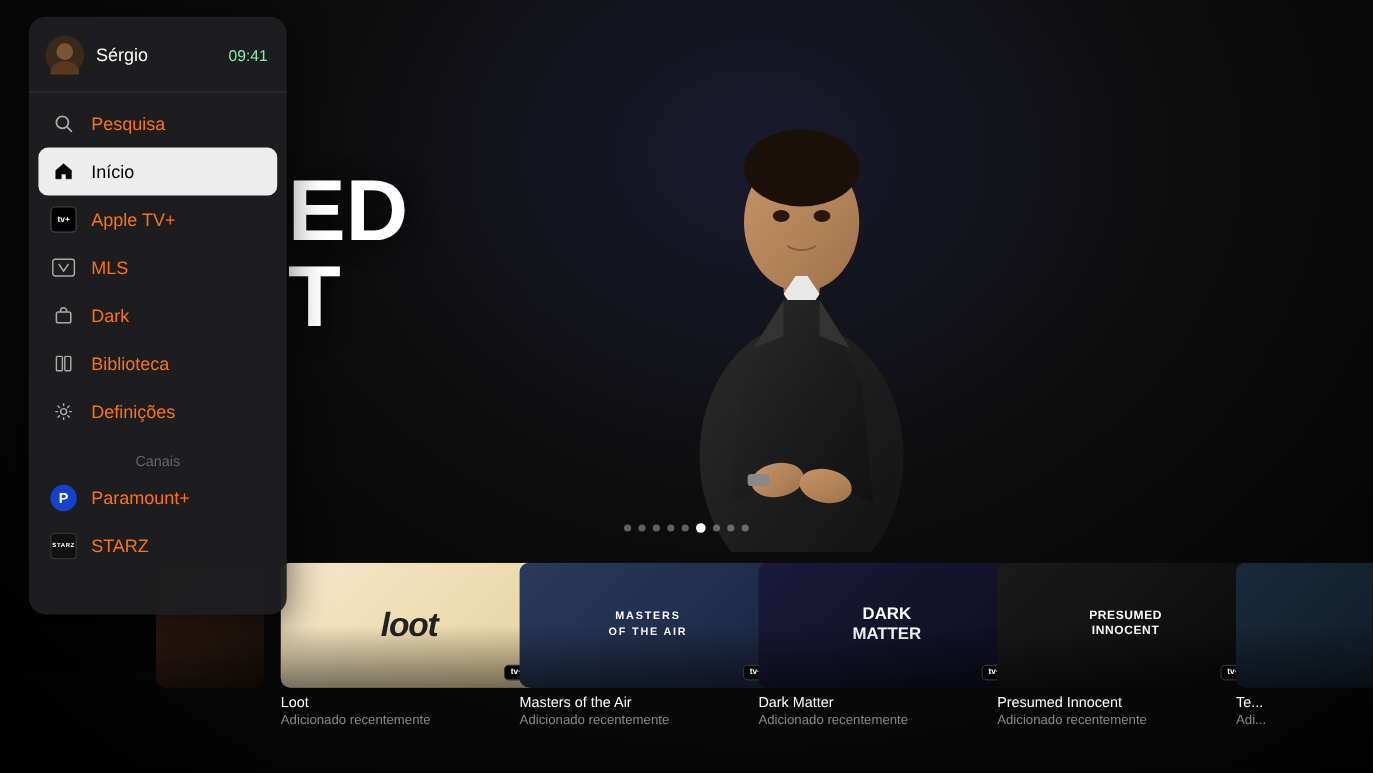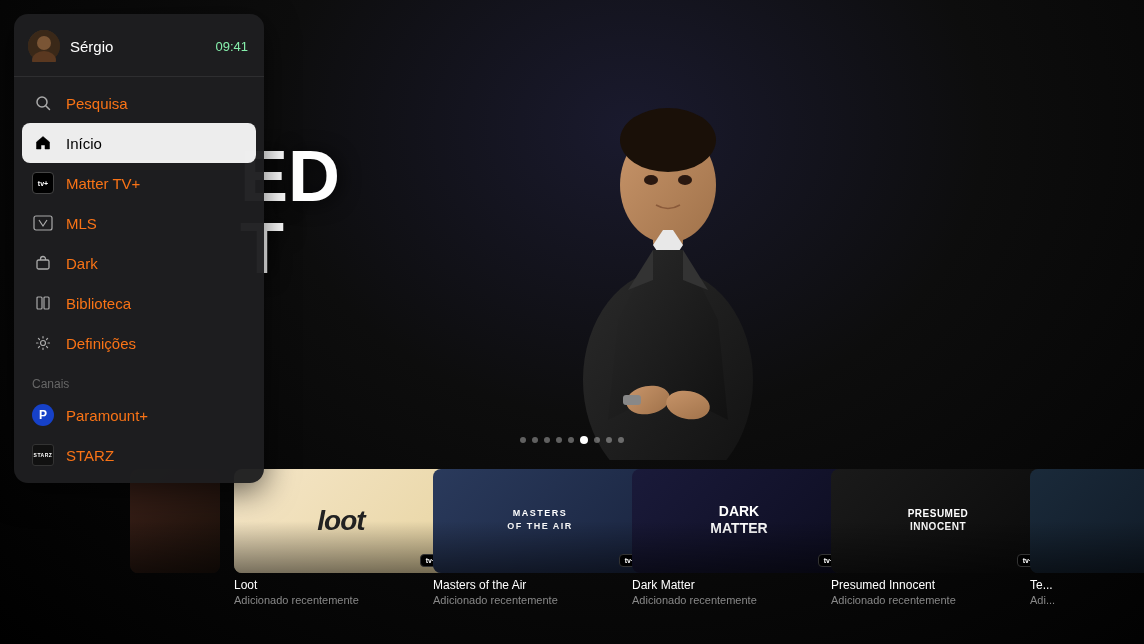--- a/index.html
+++ b/index.html
@@ -152,26 +152,26 @@
     .thumb-masters { background: linear-gradient(135deg, #2a3a5c 0%, #1a2540 100%); }
     .thumb-darkmatter { background: linear-gradient(135deg, #1a1a3a 0%, #0d0d20 100%); }
     .thumb-presumed { background: linear-gradient(135deg, #2a2a2a 0%, #111 100%); }
     .thumb-tech { background: linear-gradient(135deg, #1a2a3a 0%, #0d1520 100%); }
     .thumb-first { background: linear-gradient(135deg, #3a2a1a 0%, #201510 100%); }
 
     
     .sidebar {
       position: absolute;
       top: 14px;
-      left: 14px;
-      width: 250px;
+      left: 24px;
+      width: 215px;
       background: rgba(30, 30, 32, 0.97);
       border-radius: 14px;
       z-index: 10;
-      padding-bottom: 2px;
+      padding-bottom: 31px;
       box-shadow: 0 8px 32px rgba(0,0,0,0.6);
     }
 
     
     .sidebar-user {
       display: flex;
       align-items: center;
       justify-content: space-between;
       padding: 16px 16px 14px 14px;
       border-bottom: 0.5px solid rgba(255,255,255,0.08);
@@ -241,20 +241,21 @@
       color: #f97316;
       font-weight: 400;
     }
 
     
     .sidebar-section-label {
       font-size: 12px;
       color: #666;
       padding: 8px 18px 4px;
       font-weight: 400;
+      text-align: center;
     }
 
     
     .appletv-icon {
       background: #000;
       border-radius: 4px;
       width: 22px;
       height: 22px;
       display: flex;
       align-items: center;
@@ -486,21 +487,21 @@
           <path d="M1.5 7L8 1.5L14.5 7V14H10V10H6V14H1.5V7Z" fill="#000" stroke="#000" stroke-width="0.5"></path>
         </svg>
       </div>
       <span class="nav-label">Início</span>
     </div>
 
     <div class="nav-item">
       <div class="nav-icon">
         <div class="appletv-icon">tv+</div>
       </div>
-      <span class="nav-label">Matter TV+</span>
+      <span class="nav-label">Apple TV+</span>
     </div>
 
     <div class="nav-item">
       <div class="nav-icon">
         <svg width="22" height="22" viewBox="0 0 22 22">
           <rect x="2" y="4" width="18" height="14" rx="2" fill="none" stroke="#aaa" stroke-width="1.2"></rect>
           <path d="M7 8L11 14L15 8" stroke="#aaa" stroke-width="1.2" fill="none"></path>
         </svg>
       </div>
       <span class="nav-label">MLS</span>

